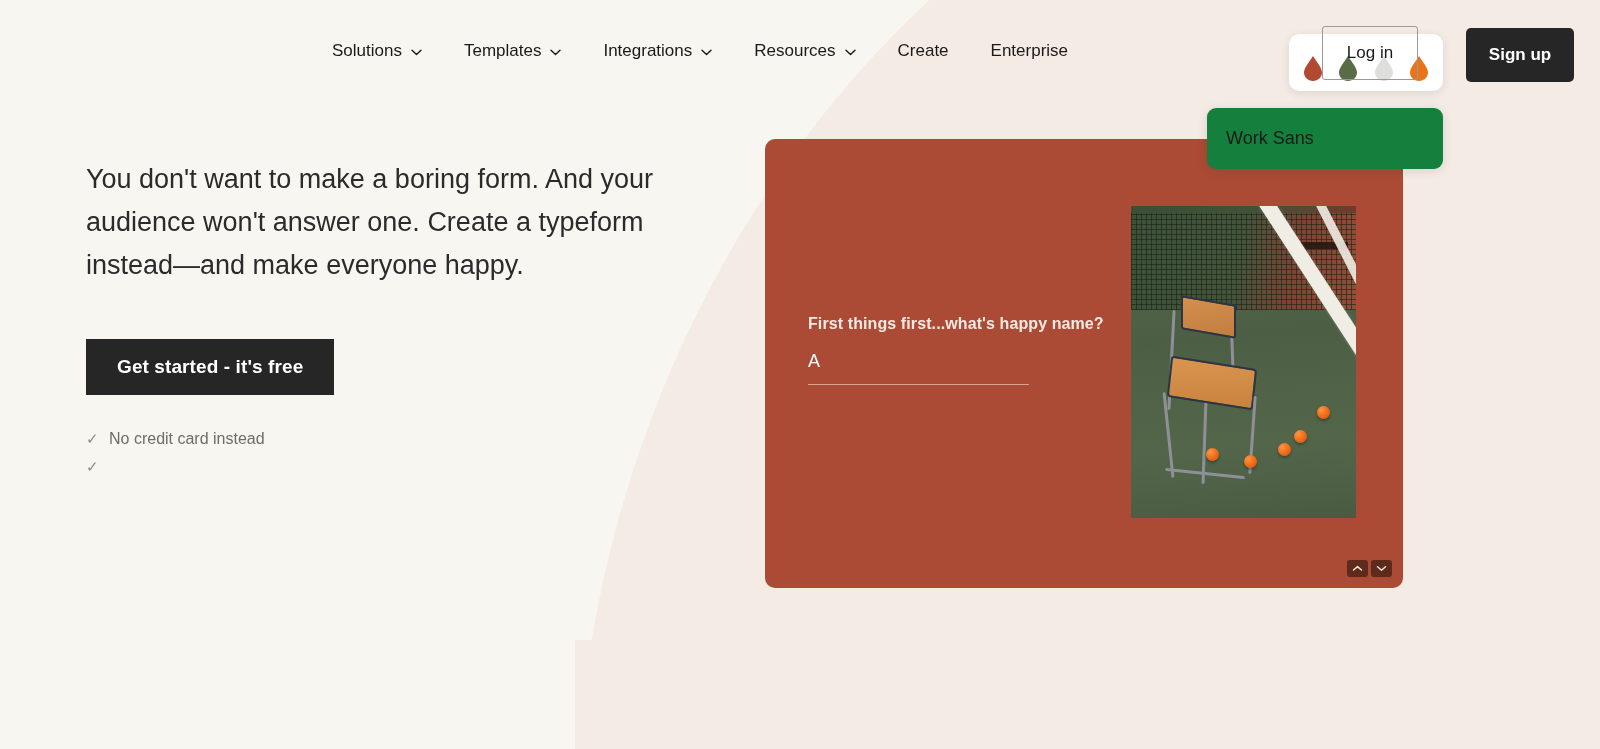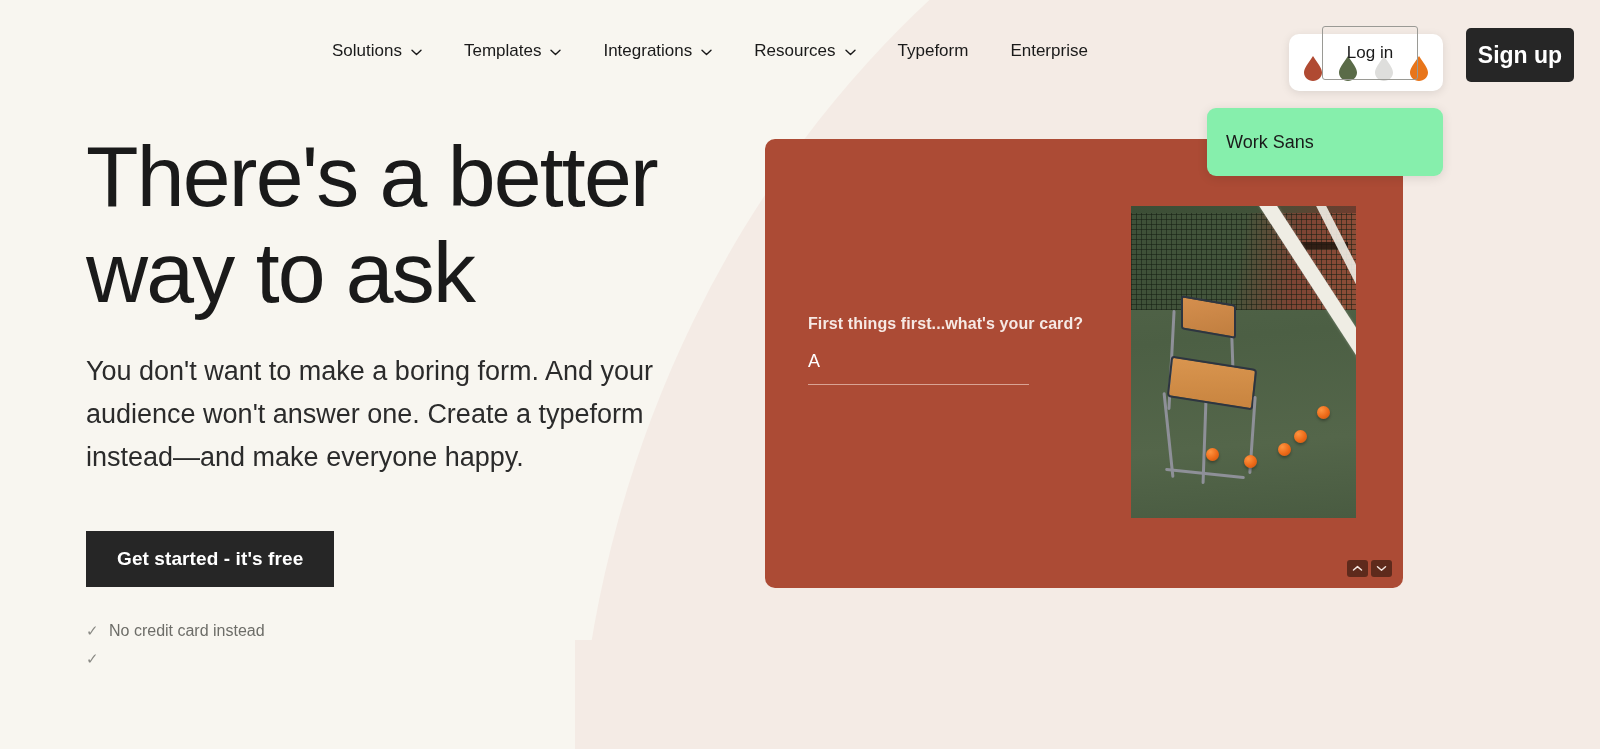--- a/index.html
+++ b/index.html
@@ -147,34 +147,34 @@
   .signup-btn {
     position: absolute;
     right: 26px;
     top: 28px;
     width: 108px;
     height: 54px;
     background: #262626;
     color: #FFFFFF;
     border: none;
     border-radius: 5px;
-    font-size: 23px;
+    font-size: 17px;
     font-weight: 700;
     cursor: pointer;
     z-index: 42;
     font-family: "Liberation Sans", sans-serif;
   }
 
   .font-tooltip {
     position: absolute;
     right: 157px;
     top: 108px;
     width: 236px;
-    height: 68px;
-    background: #86efac;
+    height: 61px;
+    background: #15803d;
     border-radius: 9px;
     box-shadow: 0 2px 11px rgba(0,0,0,0.11);
     display: flex;
     align-items: center;
     padding-left: 19px;
     font-size: 18px;
     color: #1A1A1A;
     z-index: 41;
   }
 
@@ -455,21 +455,21 @@
       <div class="nav-item">
         <span>Resources</span>
         <span class="chev">
           <svg width="11" height="7" viewBox="0 0 11 7">
               <path d="M1 1.2 L5.5 5.6 L10 1.2" stroke="#1A1A1A" stroke-width="1.4" fill="none" stroke-linecap="round" stroke-linejoin="round"></path>
             </svg>
         </span>
       </div>
 
       <div class="nav-item">
-        <span>Typeform</span>
+        <span>Create</span>
       </div>
 
       <div class="nav-item">
         <span>Enterprise</span>
       </div>
 
     </div>
 
     <div class="nav-right">
 
@@ -501,41 +501,40 @@
 
       <div class="font-tooltip">
         <span>Work Sans</span>
       </div>
 
     </div>
   </div>
 
   <div class="hero-left">
 
-    <h1 class="hero-title">There's a better way to ask</h1>
 
     <p class="hero-sub">You don't want to make a boring form. And your audience won't answer one. Create a typeform instead—and make everyone happy.</p>
 
     <button class="cta">Get started - it's free</button>
 
     <div class="perks">
       <div class="perk">
         <span class="tick">✓</span>
         <span>No credit card instead</span>
       </div>
       <div class="perk">
         <span class="tick">✓</span>
       </div>
     </div>
 
   </div>
 
   <div class="tf-card">
 
-    <div class="tf-question">First things first...what's your card?</div>
+    <div class="tf-question">First things first...what's happy name?</div>
 
     <div class="tf-answer-wrap">
       <div class="tf-answer">A</div>
       <div class="tf-underline"></div>
     </div>
 
     <div class="tf-photo">
       <div class="court-floor"></div>
       <div class="court-net"></div>
       <div class="court-net-top"></div>

